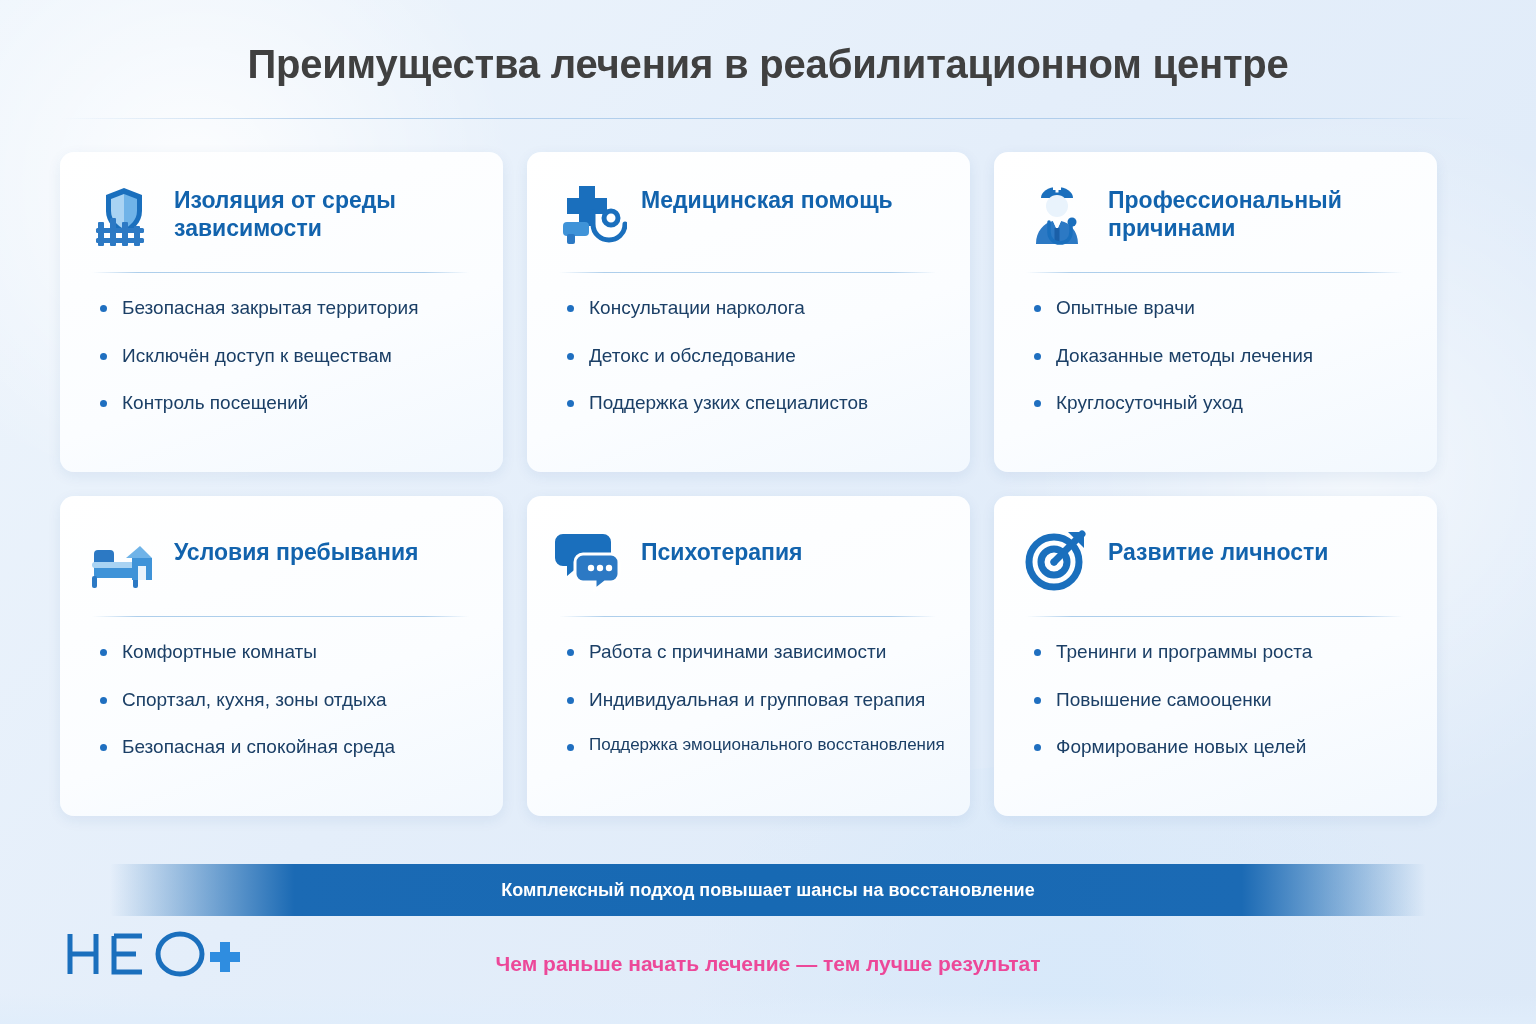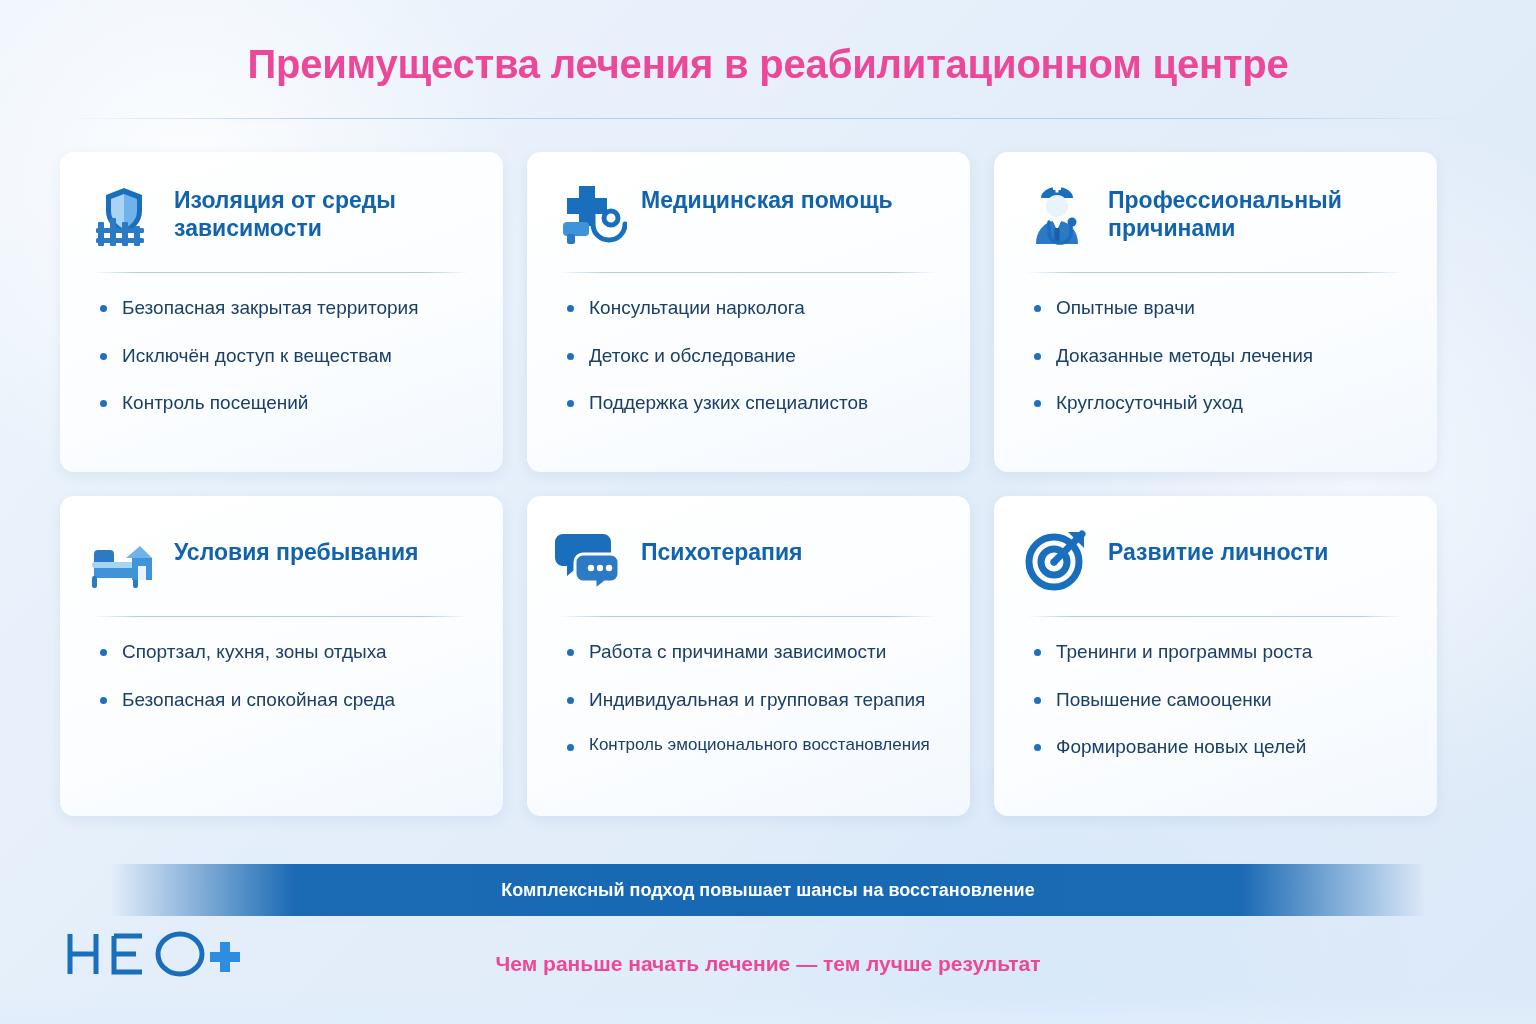--- a/index.html
+++ b/index.html
@@ -48,21 +48,21 @@
   }
 
   .page-title {
     position: absolute;
     top: 42px;
     left: 0;
     width: 100%;
     text-align: center;
     font-size: 40px;
     font-weight: bold;
-    color: #ec4899;
+    color: #404040;
     letter-spacing: -0.2px;
   }
 
   .title-rule {
     position: absolute;
     top: 118px;
     left: 60px;
     width: 1416px;
     height: 1px;
     background: linear-gradient(90deg, rgba(170,200,232,0) 0%, rgba(160,195,230,0.75) 18%, rgba(160,195,230,0.75) 82%, rgba(170,200,232,0) 100%);
@@ -306,20 +306,21 @@
           <rect x="47" y="54" width="5" height="12" rx="2" fill="#2c79c4"></rect>
           <path d="M48 36 L62 24 L74 36 z" fill="#6fb3e8" transform="translate(-8,0)"></path>
           <rect x="46" y="36" width="20" height="22" fill="#3f93d8"></rect>
           <rect x="52" y="44" width="8" height="14" fill="#e9f3fc"></rect>
         </svg>
       </div>
       <div class="card-title">Условия пребывания</div>
     </div>
     <div class="card-rule"></div>
     <ul class="bullets">
+      <li>Комфортные комнаты</li>
       <li>Спортзал, кухня, зоны отдыха</li>
       <li>Безопасная и спокойная среда</li>
     </ul>
   </div>
 
   <div class="card row2">
     <div class="card-head">
       <div class="card-icon">
         <svg width="74" height="74" viewBox="0 0 74 74">
           <path d="M10 12 h40 a8 8 0 0 1 8 8 v16 a8 8 0 0 1 -8 8 h-24 l-12 10 v-10 h-4 a8 8 0 0 1 -8 -8 v-16 a8 8 0 0 1 8 -8 z" fill="#1a6fbd"></path>
@@ -328,21 +329,21 @@
           <circle cx="47" cy="46" r="3.2" fill="#ffffff"></circle>
           <circle cx="56" cy="46" r="3.2" fill="#ffffff"></circle>
         </svg>
       </div>
       <div class="card-title">Психотерапия</div>
     </div>
     <div class="card-rule"></div>
     <ul class="bullets">
       <li>Работа с причинами зависимости</li>
       <li>Индивидуальная и групповая терапия</li>
-      <li class="small">Контроль эмоционального восстановления</li>
+      <li class="small">Поддержка эмоционального восстановления</li>
     </ul>
   </div>
 
   <div class="card row2">
     <div class="card-head">
       <div class="card-icon">
         <svg width="74" height="74" viewBox="0 0 74 74">
           <circle cx="34" cy="40" r="25" fill="none" stroke="#1a6fbd" stroke-width="7"></circle>
           <circle cx="34" cy="40" r="13" fill="none" stroke="#1a6fbd" stroke-width="7"></circle>
           <circle cx="34" cy="40" r="3.5" fill="#1a6fbd"></circle>

